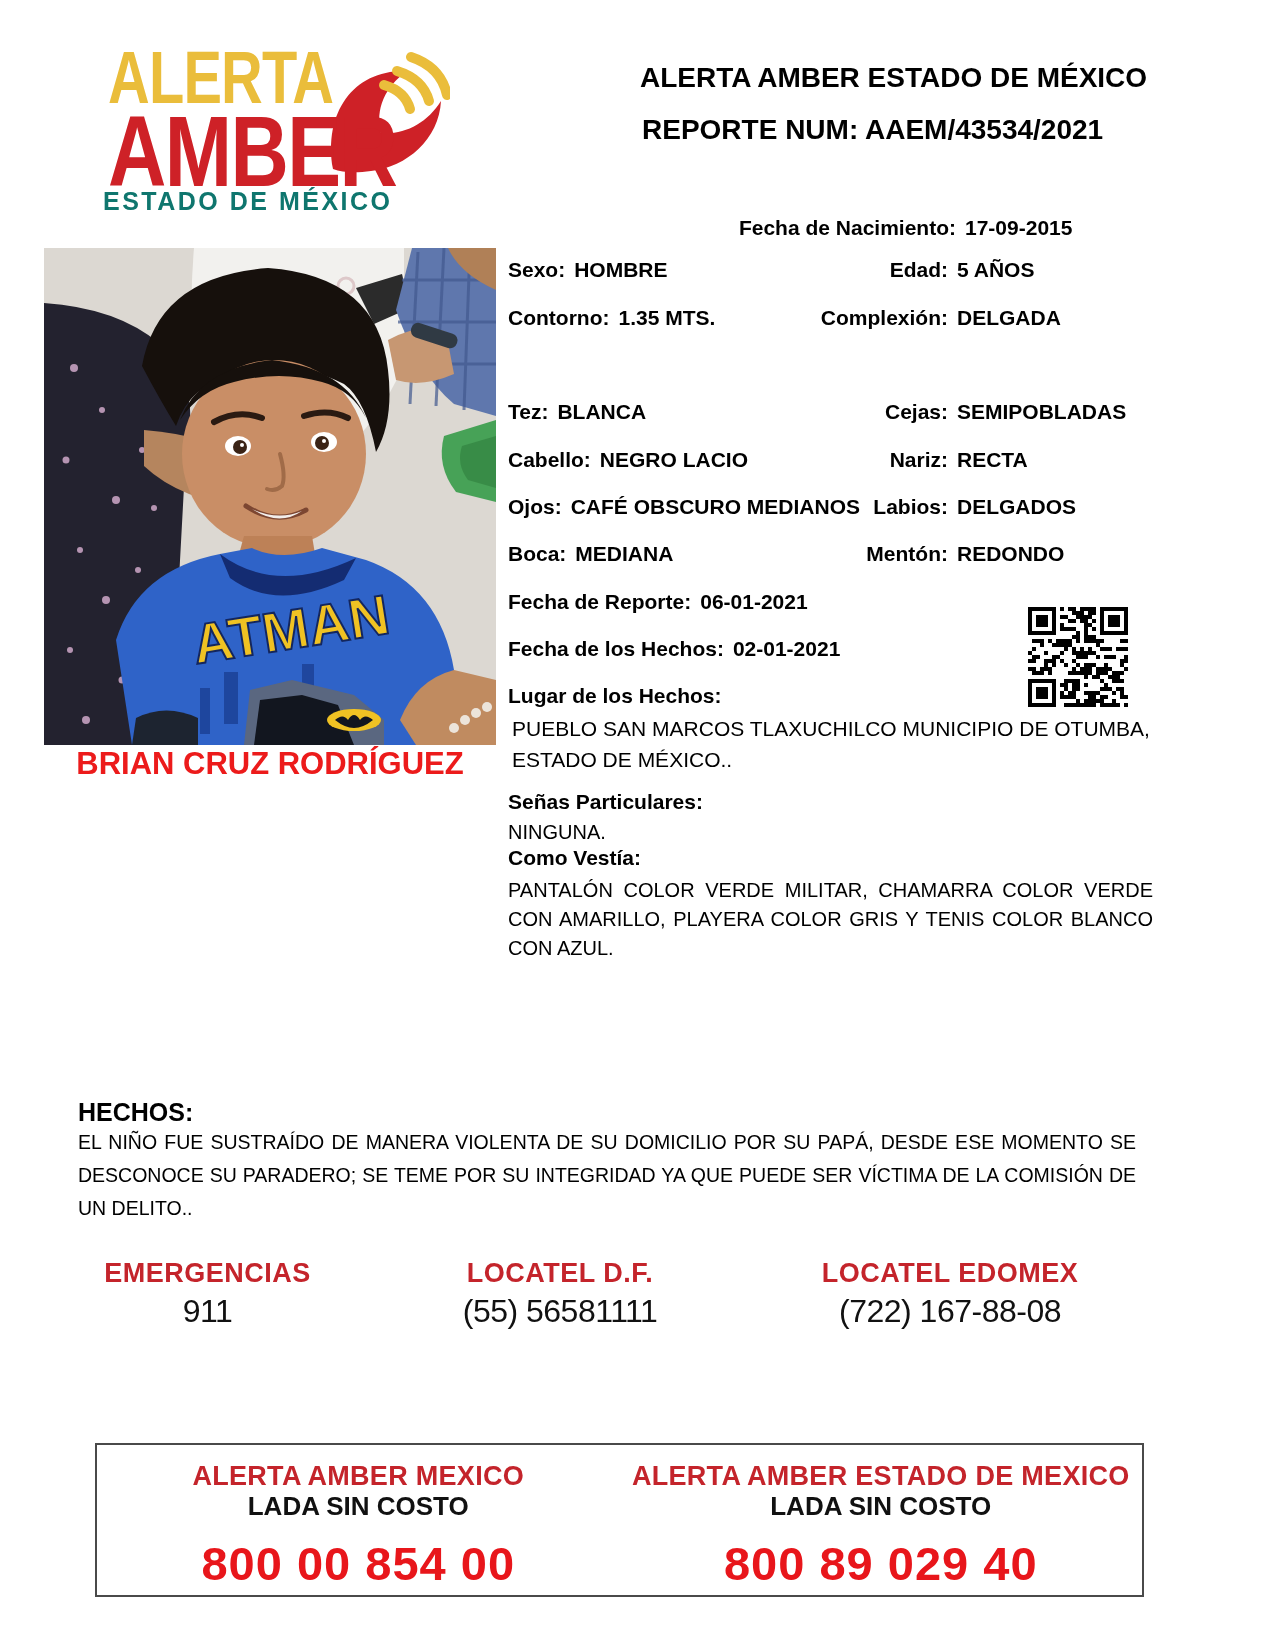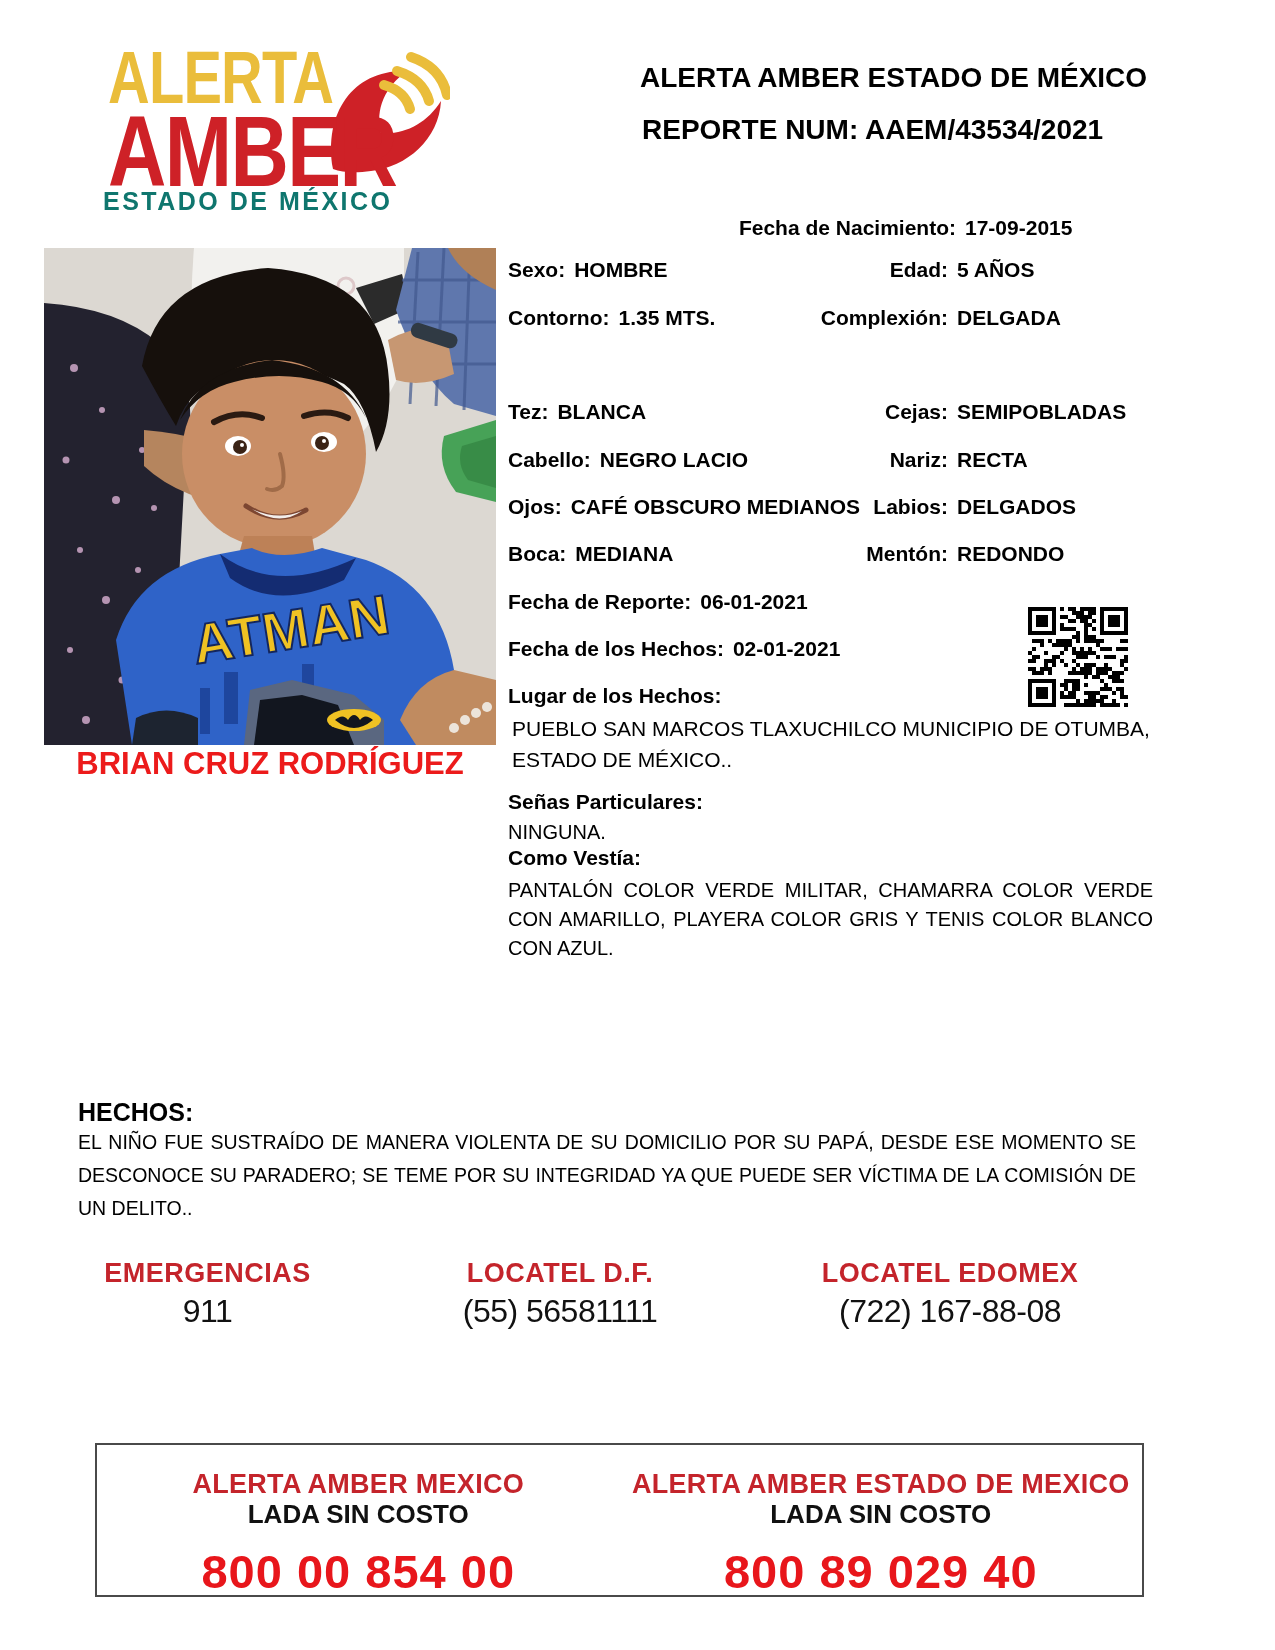--- a/index.html
+++ b/index.html
@@ -41,21 +41,21 @@
   
   .contact{position:absolute;top:1258px;text-align:center;}
   .contact .clabel{font-size:27px;font-weight:bold;color:#C4242B;letter-spacing:.5px;}
   .contact .cnumber{font-size:32px;font-weight:normal;color:#111;margin-top:4px;letter-spacing:-.5px;}
   .contact-1{left:90px;width:235px;}
   .contact-2{left:360px;width:400px;}
   .contact-3{left:750px;width:400px;}
   
   .hotbox{position:absolute;left:95px;top:1443px;width:1045px;height:150px;border:2px solid #4a4a4a;
           display:flex;background:#fff;}
-  .hotcol{width:50%;text-align:center;padding-top:24px;}
+  .hotcol{width:50%;text-align:center;padding-top:16px;}
   .hotcol .htitle{font-size:27px;font-weight:bold;color:#C4242B;letter-spacing:.3px;}
   .hotcol .hsub{font-size:26px;font-weight:bold;color:#111;margin-top:-1px;}
   .hotcol .hnumber{font-size:47px;font-weight:bold;color:#E8161B;margin-top:14px;letter-spacing:1px;text-align:center;}
 </style>
 </head>
 <body>
 
 <div class="page">
 
   <div class="logo">

